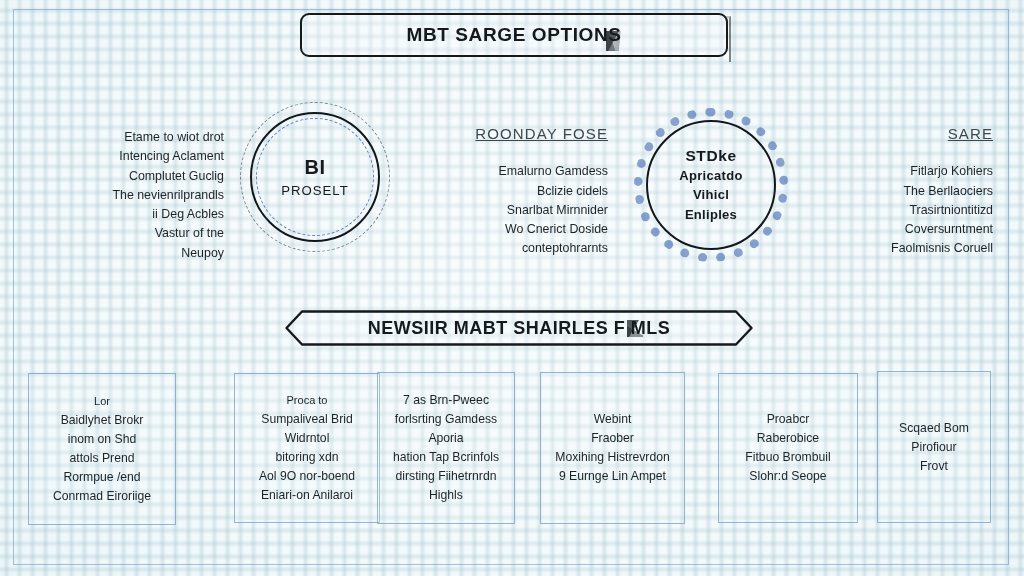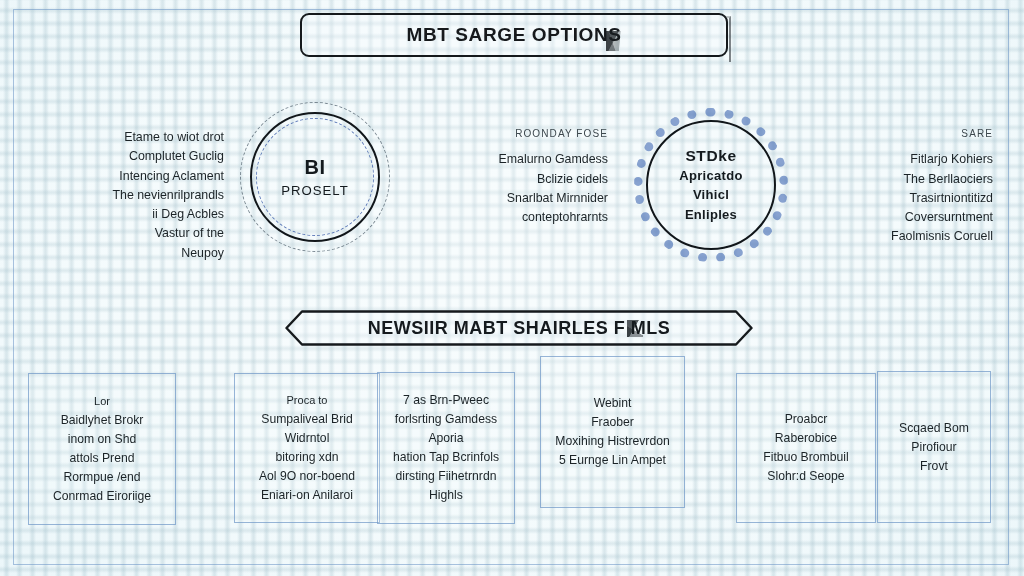--- a/index.html
+++ b/index.html
@@ -103,24 +103,25 @@
   
   .textcol {
     text-align: right;
     color: #1b2327;
     font-size: 12.4px;
     line-height: 19.3px;
     filter: blur(0.45px);
   }
   .textcol .ln { white-space: nowrap; }
   .textcol .hdr {
-    font-size: 10px;
+    font-size: 15px;
     letter-spacing: 1.1px;
     color: #3c474d;
-    margin-bottom: 7px;
+    margin-bottom: 19px;
+    text-decoration: underline;
   }
 
   #col-left  { left: 28px;  top: 128px; width: 196px; }
   #col-mid   { left: 418px; top: 124px; width: 190px; }
   #col-right { left: 813px; top: 124px; width: 180px; }
 
   
   .circle-wrap { width: 150px; height: 150px; }
   #circle-left  { left: 240px; top: 102px; }
   #circle-right { left: 636px; top: 110px; }
@@ -243,22 +244,22 @@
   <div id="veil"></div>
   <div id="outer-frame"></div>
 
   <div class="layer" id="title-box">
     <span id="title-text">MBT SARGE OPTIONS</span>
     <span id="title-smudge"></span>
   </div>
 
   <div class="layer textcol" id="col-left">
     <div class="ln">Etame to wiot drot</div>
+    <div class="ln">Intencing Aclament</div>
     <div class="ln">Complutet Guclig</div>
-    <div class="ln">Intencing Aclament</div>
     <div class="ln">The nevienrilprandls</div>
     <div class="ln">ii Deg Acbles</div>
     <div class="ln">Vastur of tne</div>
     <div class="ln">Neupoy</div>
   </div>
 
   <div class="layer circle-wrap" id="circle-left">
     <div class="ring-dash-outer"></div>
     <div class="ring-solid"></div>
     <div class="ring-dash-inner"></div>
@@ -266,20 +267,21 @@
       <div class="big">BI</div>
       <div class="sub">PROSELT</div>
     </div>
   </div>
 
   <div class="layer textcol" id="col-mid">
     <div class="hdr">ROONDAY FOSE</div>
     <div class="ln">Emalurno Gamdess</div>
     <div class="ln">Bclizie cidels</div>
     <div class="ln">Snarlbat Mirnnider</div>
+    <div class="ln">Wo Cnerict Doside</div>
     <div class="ln">conteptohrarnts</div>
   </div>
 
   <div class="layer circle-wrap" id="circle-right">
     <div class="ring-ticks"></div>
     <div class="ring-solid"></div>
     <div class="circle-label">
       <div class="l4 first">STDke</div>
       <div class="l4">Apricatdo</div>
       <div class="l4">Vihicl</div>
@@ -330,30 +332,30 @@
     <div class="card-body">
       <div class="ln">7 as Brn-Pweec</div>
       <div class="ln">forlsrting Gamdess</div>
       <div class="ln">Aporia</div>
       <div class="ln">hation Tap Bcrinfols</div>
       <div class="ln">dirsting Fiihetrnrdn</div>
       <div class="ln">Highls</div>
     </div>
   </div>
 
-  <div class="card" style="left:540px; top:356px; width:145px; height:152px;">
+  <div class="card" style="left:540px; top:372px; width:145px; height:152px;">
     <div class="card-body">
       <div class="ln">Webint</div>
       <div class="ln">Fraober</div>
       <div class="ln">Moxihing Histrevrdon</div>
-      <div class="ln">5 Eurnge Lin Ampet</div>
-    </div>
-  </div>
-
-  <div class="card" style="left:736px; top:373px; width:140px; height:150px;">
+      <div class="ln">9 Eurnge Lin Ampet</div>
+    </div>
+  </div>
+
+  <div class="card" style="left:718px; top:373px; width:140px; height:150px;">
     <div class="card-body">
       <div class="ln">Proabcr</div>
       <div class="ln">Raberobice</div>
       <div class="ln">Fitbuo Brombuil</div>
       <div class="ln">Slohr:d Seope</div>
     </div>
   </div>
 
   <div class="card" style="left:877px; top:371px; width:114px; height:152px;">
     <div class="card-body">

